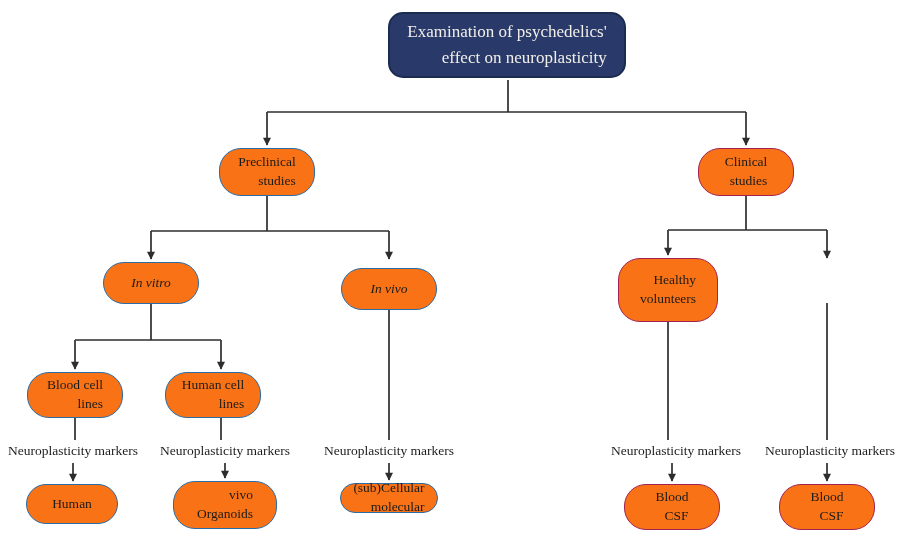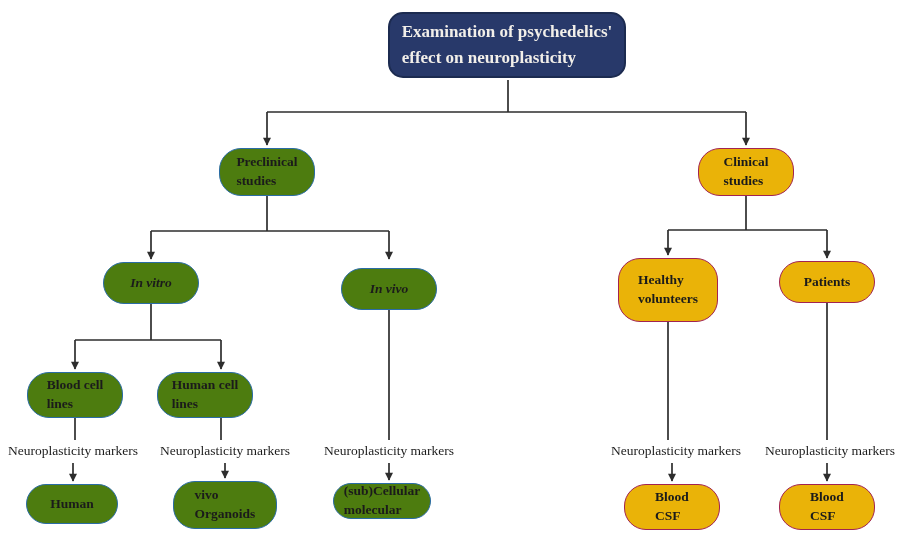--- a/index.html
+++ b/index.html
@@ -11,32 +11,31 @@
     font-family: "Liberation Serif", "DejaVu Serif", serif;
     overflow: hidden;
   }
   svg.wires { position: absolute; left: 0; top: 0; }
 
   .node {
     position: absolute;
     display: flex;
     align-items: center;
     justify-content: center;
-    text-align: left;
+    text-align: right;
     white-space: pre-line;
     box-sizing: border-box;
     font-size: 13.5px;
     line-height: 1.4;
     color: #1b1b1b;
     border-radius: 22px;
     border: 1.8px solid;
-    font-weight: bold;
   }
-  .node.blue { background: #4d7c0f; border-color: #2a6ca5; }
-  .node.pink { background: #eab308; border-color: #a22351; }
+  .node.blue { background: #f97316; border-color: #2a6ca5; }
+  .node.pink { background: #f97316; border-color: #a22351; }
   .node.italic { font-style: italic; }
 
   .node.title {
     background: #28396a;
     border: 2px solid #1c2b50;
     color: #f2efe9;
     font-size: 17px;
     line-height: 1.55;
     border-radius: 15px;
   }
@@ -55,24 +54,24 @@
 
   
   #n-title       { left: 388px; top: 12px;  width: 238px; height: 66px; }
   #n-preclinical { left: 219px; top: 148px; width: 96px;  height: 48px; }
   #n-clinical    { left: 698px; top: 148px; width: 96px;  height: 48px; }
   #n-invitro     { left: 103px; top: 262px; width: 96px;  height: 42px; }
   #n-invivo      { left: 341px; top: 268px; width: 96px;  height: 42px; }
   #n-healthy     { left: 618px; top: 258px; width: 100px; height: 64px; }
   #n-patients    { left: 779px; top: 261px; width: 96px;  height: 42px; }
   #n-rodent      { left: 27px;  top: 372px; width: 96px;  height: 46px; }
-  #n-human       { left: 157px; top: 372px; width: 96px;  height: 46px; }
+  #n-human       { left: 165px; top: 372px; width: 96px;  height: 46px; }
   #n-nscs        { left: 26px;  top: 484px; width: 92px;  height: 40px; }
   #n-ipscs       { left: 173px; top: 481px; width: 104px; height: 48px; }
-  #n-subcell     { left: 333px; top: 483px; width: 98px;  height: 36px; }
+  #n-subcell     { left: 340px; top: 483px; width: 98px;  height: 30px; }
   #n-blood1      { left: 624px; top: 484px; width: 96px;  height: 46px; }
   #n-blood2      { left: 779px; top: 484px; width: 96px;  height: 46px; }
 
   #m1 { left: -12px; }
   #m2 { left: 140px; }
   #m3 { left: 304px; }
   #m4 { left: 591px; }
   #m5 { left: 745px; }
 </style>
 </head>
@@ -127,21 +126,20 @@
 
   <div id="n-preclinical" class="node blue">Preclinical
 studies</div>
   <div id="n-clinical" class="node pink">Clinical
 studies</div>
 
   <div id="n-invitro" class="node blue italic">In vitro</div>
   <div id="n-invivo" class="node blue italic">In vivo</div>
   <div id="n-healthy" class="node pink">Healthy
 volunteers</div>
-  <div id="n-patients" class="node pink">Patients</div>
 
   <div id="n-rodent" class="node blue">Blood cell
 lines</div>
   <div id="n-human" class="node blue">Human cell
 lines</div>
 
   <div id="m1" class="marker-label">Neuroplasticity markers</div>
   <div id="m2" class="marker-label">Neuroplasticity markers</div>
   <div id="m3" class="marker-label">Neuroplasticity markers</div>
   <div id="m4" class="marker-label">Neuroplasticity markers</div>

